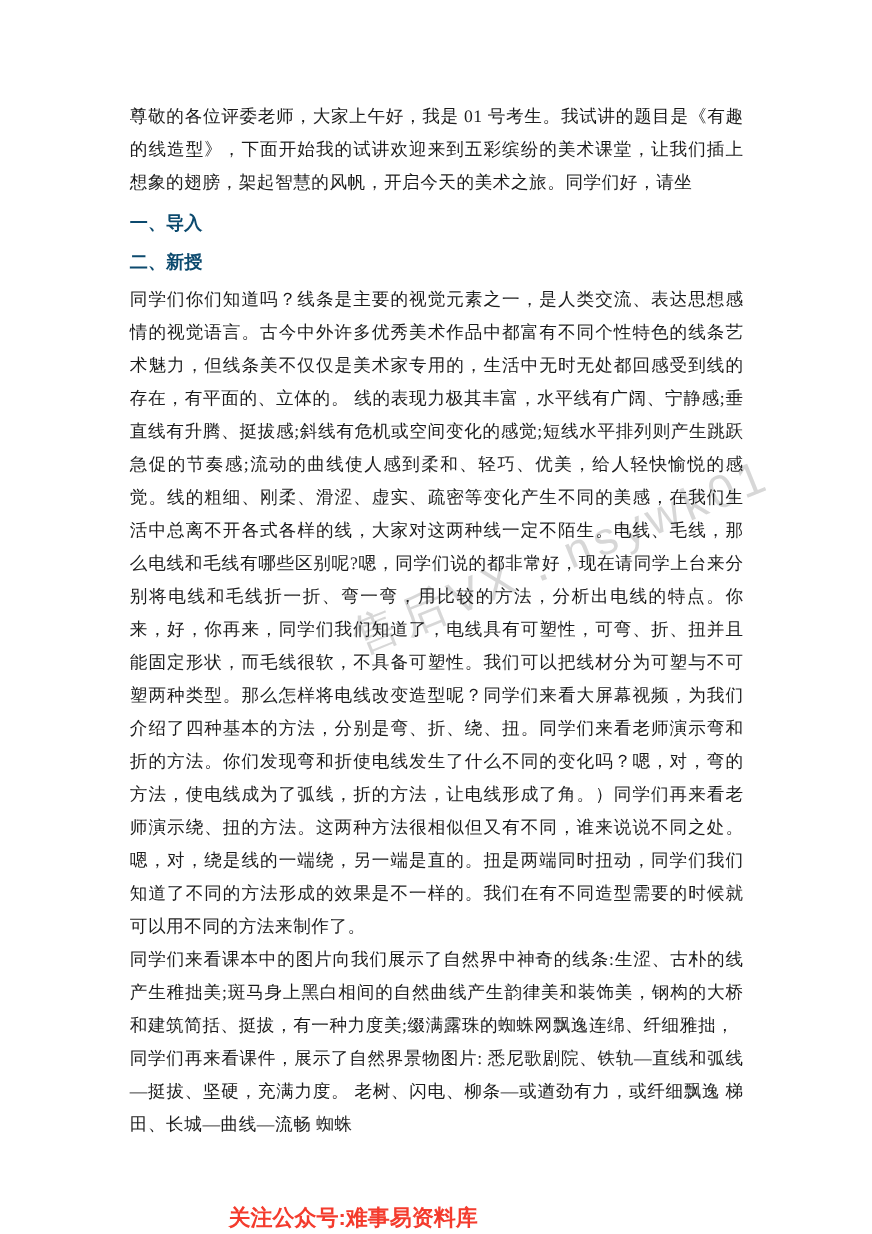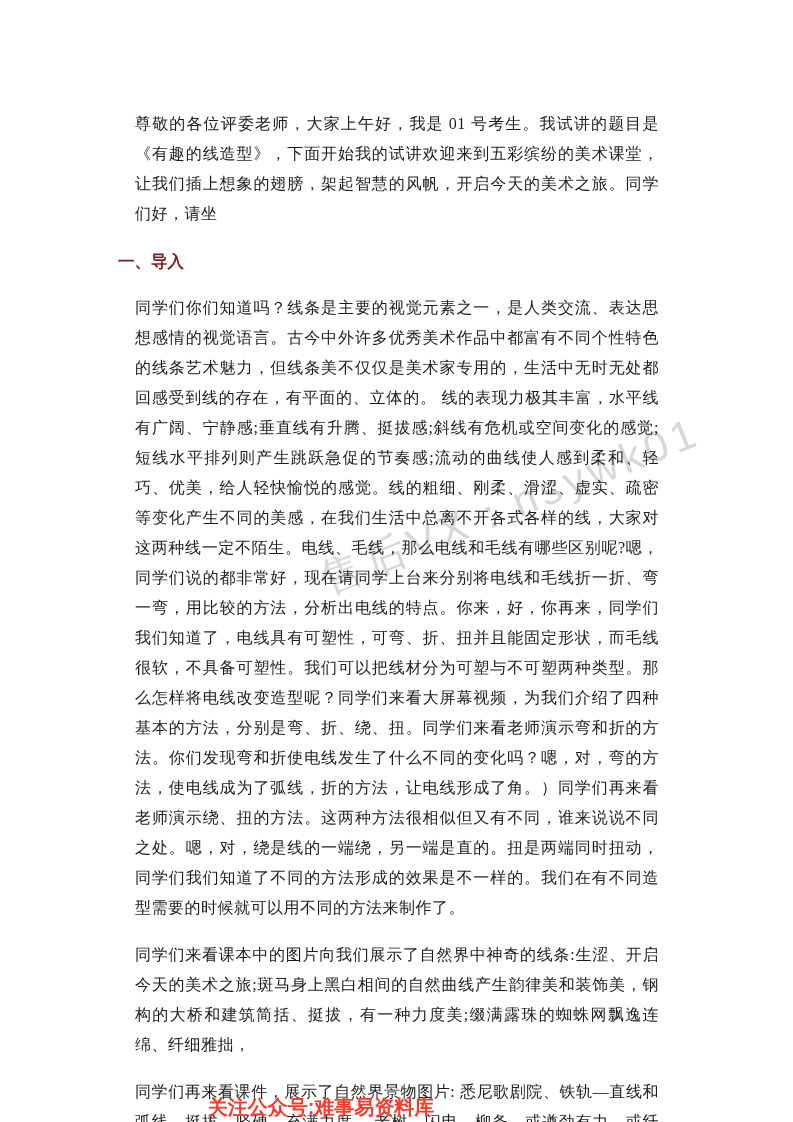--- a/index.html
+++ b/index.html
@@ -15,34 +15,34 @@
     overflow: hidden;
     font-family: "Liberation Serif", "DejaVu Serif", serif;
   }
   .content {
     position: absolute;
     left: 118px;
     top: 92px;
     width: 558px;
   }
   .content p {
-    margin: 17px;
+    margin: 0;
     font-size: 16px;
     line-height: 30px;
     color: #1c1c1c;
     text-align: justify;
     text-justify: inter-character;
     letter-spacing: 0.5px;
   }
   .content h2 {
     margin: 6px 0 4px 0;
     font-size: 16.5px;
     line-height: 30px;
     font-weight: bold;
-    color: #7f1d1d;
+    color: #0c4a6e;
     font-family: "Liberation Sans", "DejaVu Sans", sans-serif;
   }
   .watermark {
     position: absolute;
     left: 250px;
     top: 478px;
     width: 520px;
     text-align: center;
     transform: rotate(-22deg);
     font-size: 42px;
@@ -77,24 +77,25 @@
 <div class="page">
 
   <div class="watermark">售后VX：nsywk01</div>
 
   <div class="content">
     <p>尊敬的各位评委老师，大家上午好，我是 01 号考生。我试讲的题目是《有趣的线造型》，下面开始我的试讲欢迎来到五彩缤纷的美术课堂，让我们插上想象的翅膀，架起智慧的风帆，开启今天的美术之旅。同学们好，请坐</p>
 
     <h2>一、导入</h2>
 
 
+    <h2>二、新授</h2>
 
     <p>同学们你们知道吗？线条是主要的视觉元素之一，是人类交流、表达思想感情的视觉语言。古今中外许多优秀美术作品中都富有不同个性特色的线条艺术魅力，但线条美不仅仅是美术家专用的，生活中无时无处都回感受到线的存在，有平面的、立体的。 线的表现力极其丰富，水平线有广阔、宁静感;垂直线有升腾、挺拔感;斜线有危机或空间变化的感觉;短线水平排列则产生跳跃急促的节奏感;流动的曲线使人感到柔和、轻巧、优美，给人轻快愉悦的感觉。线的粗细、刚柔、滑涩、虚实、疏密等变化产生不同的美感，在我们生活中总离不开各式各样的线，大家对这两种线一定不陌生。电线、毛线，那么电线和毛线有哪些区别呢?嗯，同学们说的都非常好，现在请同学上台来分别将电线和毛线折一折、弯一弯，用比较的方法，分析出电线的特点。你来，好，你再来，同学们我们知道了，电线具有可塑性，可弯、折、扭并且能固定形状，而毛线很软，不具备可塑性。我们可以把线材分为可塑与不可塑两种类型。那么怎样将电线改变造型呢？同学们来看大屏幕视频，为我们介绍了四种基本的方法，分别是弯、折、绕、扭。同学们来看老师演示弯和折的方法。你们发现弯和折使电线发生了什么不同的变化吗？嗯，对，弯的方法，使电线成为了弧线，折的方法，让电线形成了角。）同学们再来看老师演示绕、扭的方法。这两种方法很相似但又有不同，谁来说说不同之处。嗯，对，绕是线的一端绕，另一端是直的。扭是两端同时扭动，同学们我们知道了不同的方法形成的效果是不一样的。我们在有不同造型需要的时候就可以用不同的方法来制作了。</p>
 
-    <p>同学们来看课本中的图片向我们展示了自然界中神奇的线条:生涩、开启今天的美术之旅;斑马身上黑白相间的自然曲线产生韵律美和装饰美，钢构的大桥和建筑简括、挺拔，有一种力度美;缀满露珠的蜘蛛网飘逸连绵、纤细雅拙，</p>
+    <p>同学们来看课本中的图片向我们展示了自然界中神奇的线条:生涩、古朴的线产生稚拙美;斑马身上黑白相间的自然曲线产生韵律美和装饰美，钢构的大桥和建筑简括、挺拔，有一种力度美;缀满露珠的蜘蛛网飘逸连绵、纤细雅拙，</p>
 
     <p>同学们再来看课件，展示了自然界景物图片: 悉尼歌剧院、铁轨—直线和弧线—挺拔、坚硬，充满力度。 老树、闪电、柳条—或遒劲有力，或纤细飘逸 梯田、长城—曲线—流畅 蜘蛛</p>
   </div>
 
   <div class="footer">
     <span>关注公众号:难事易资料库</span>
   </div>
 
 </div>
 

